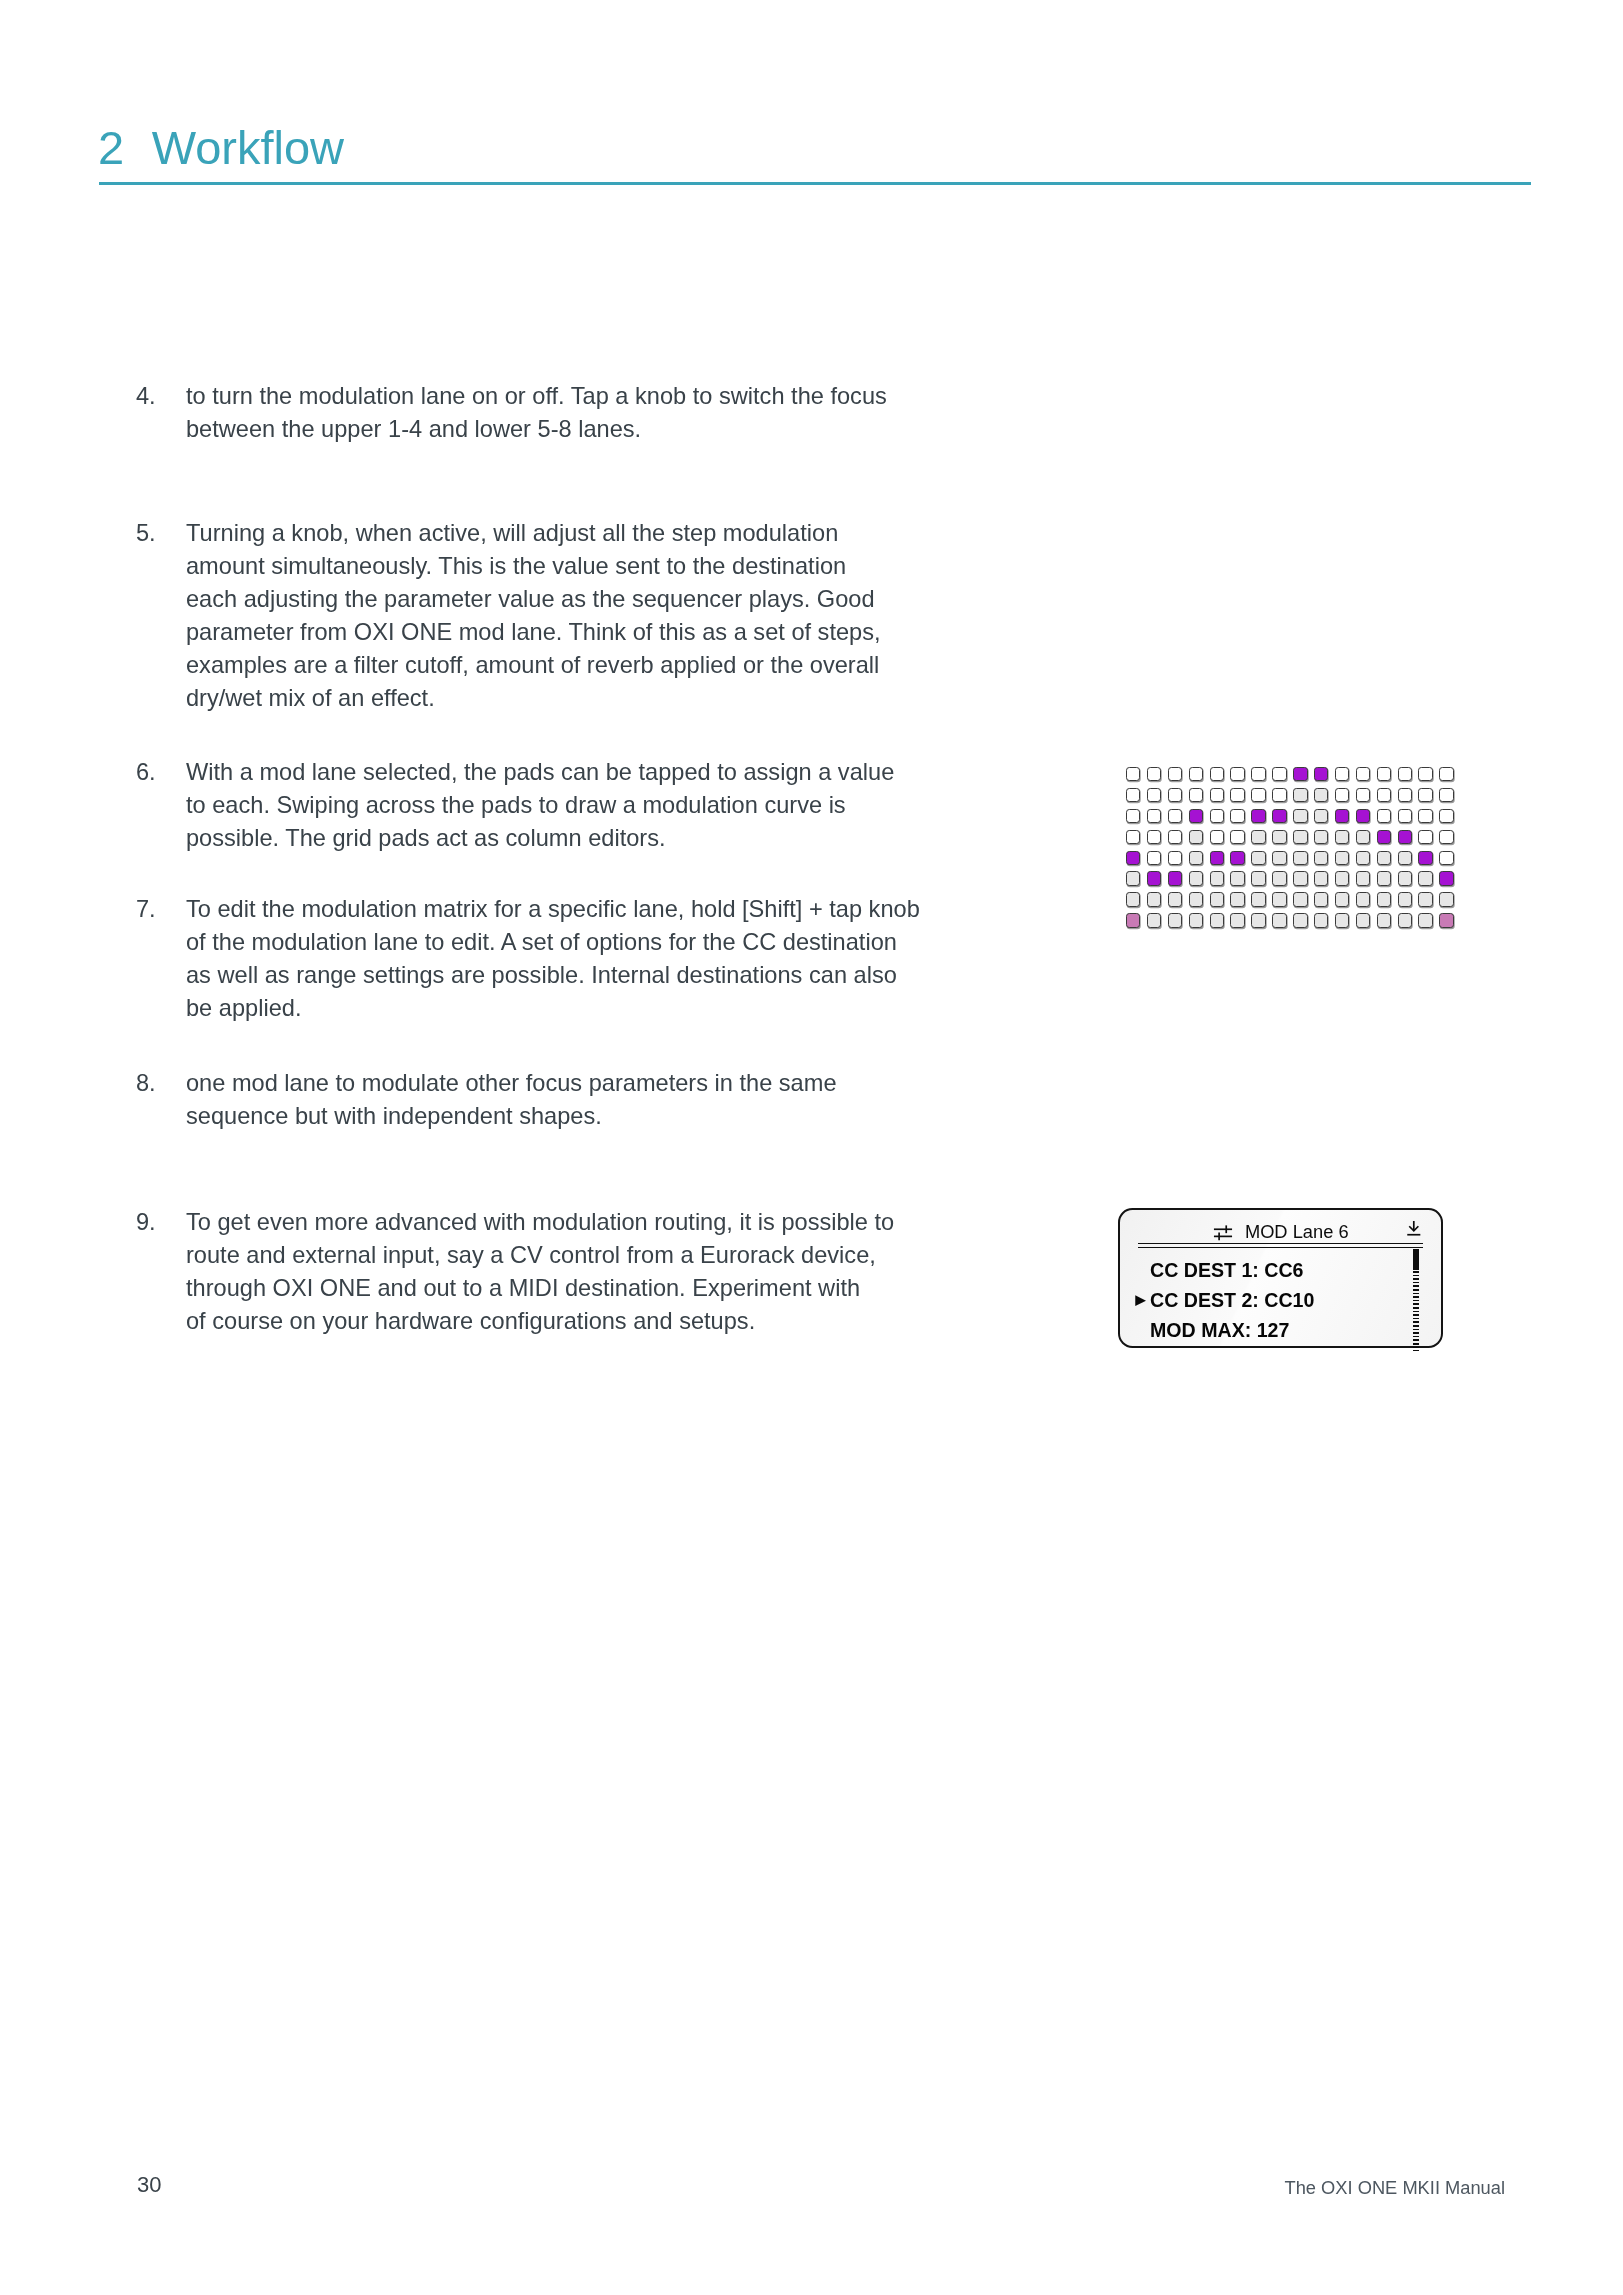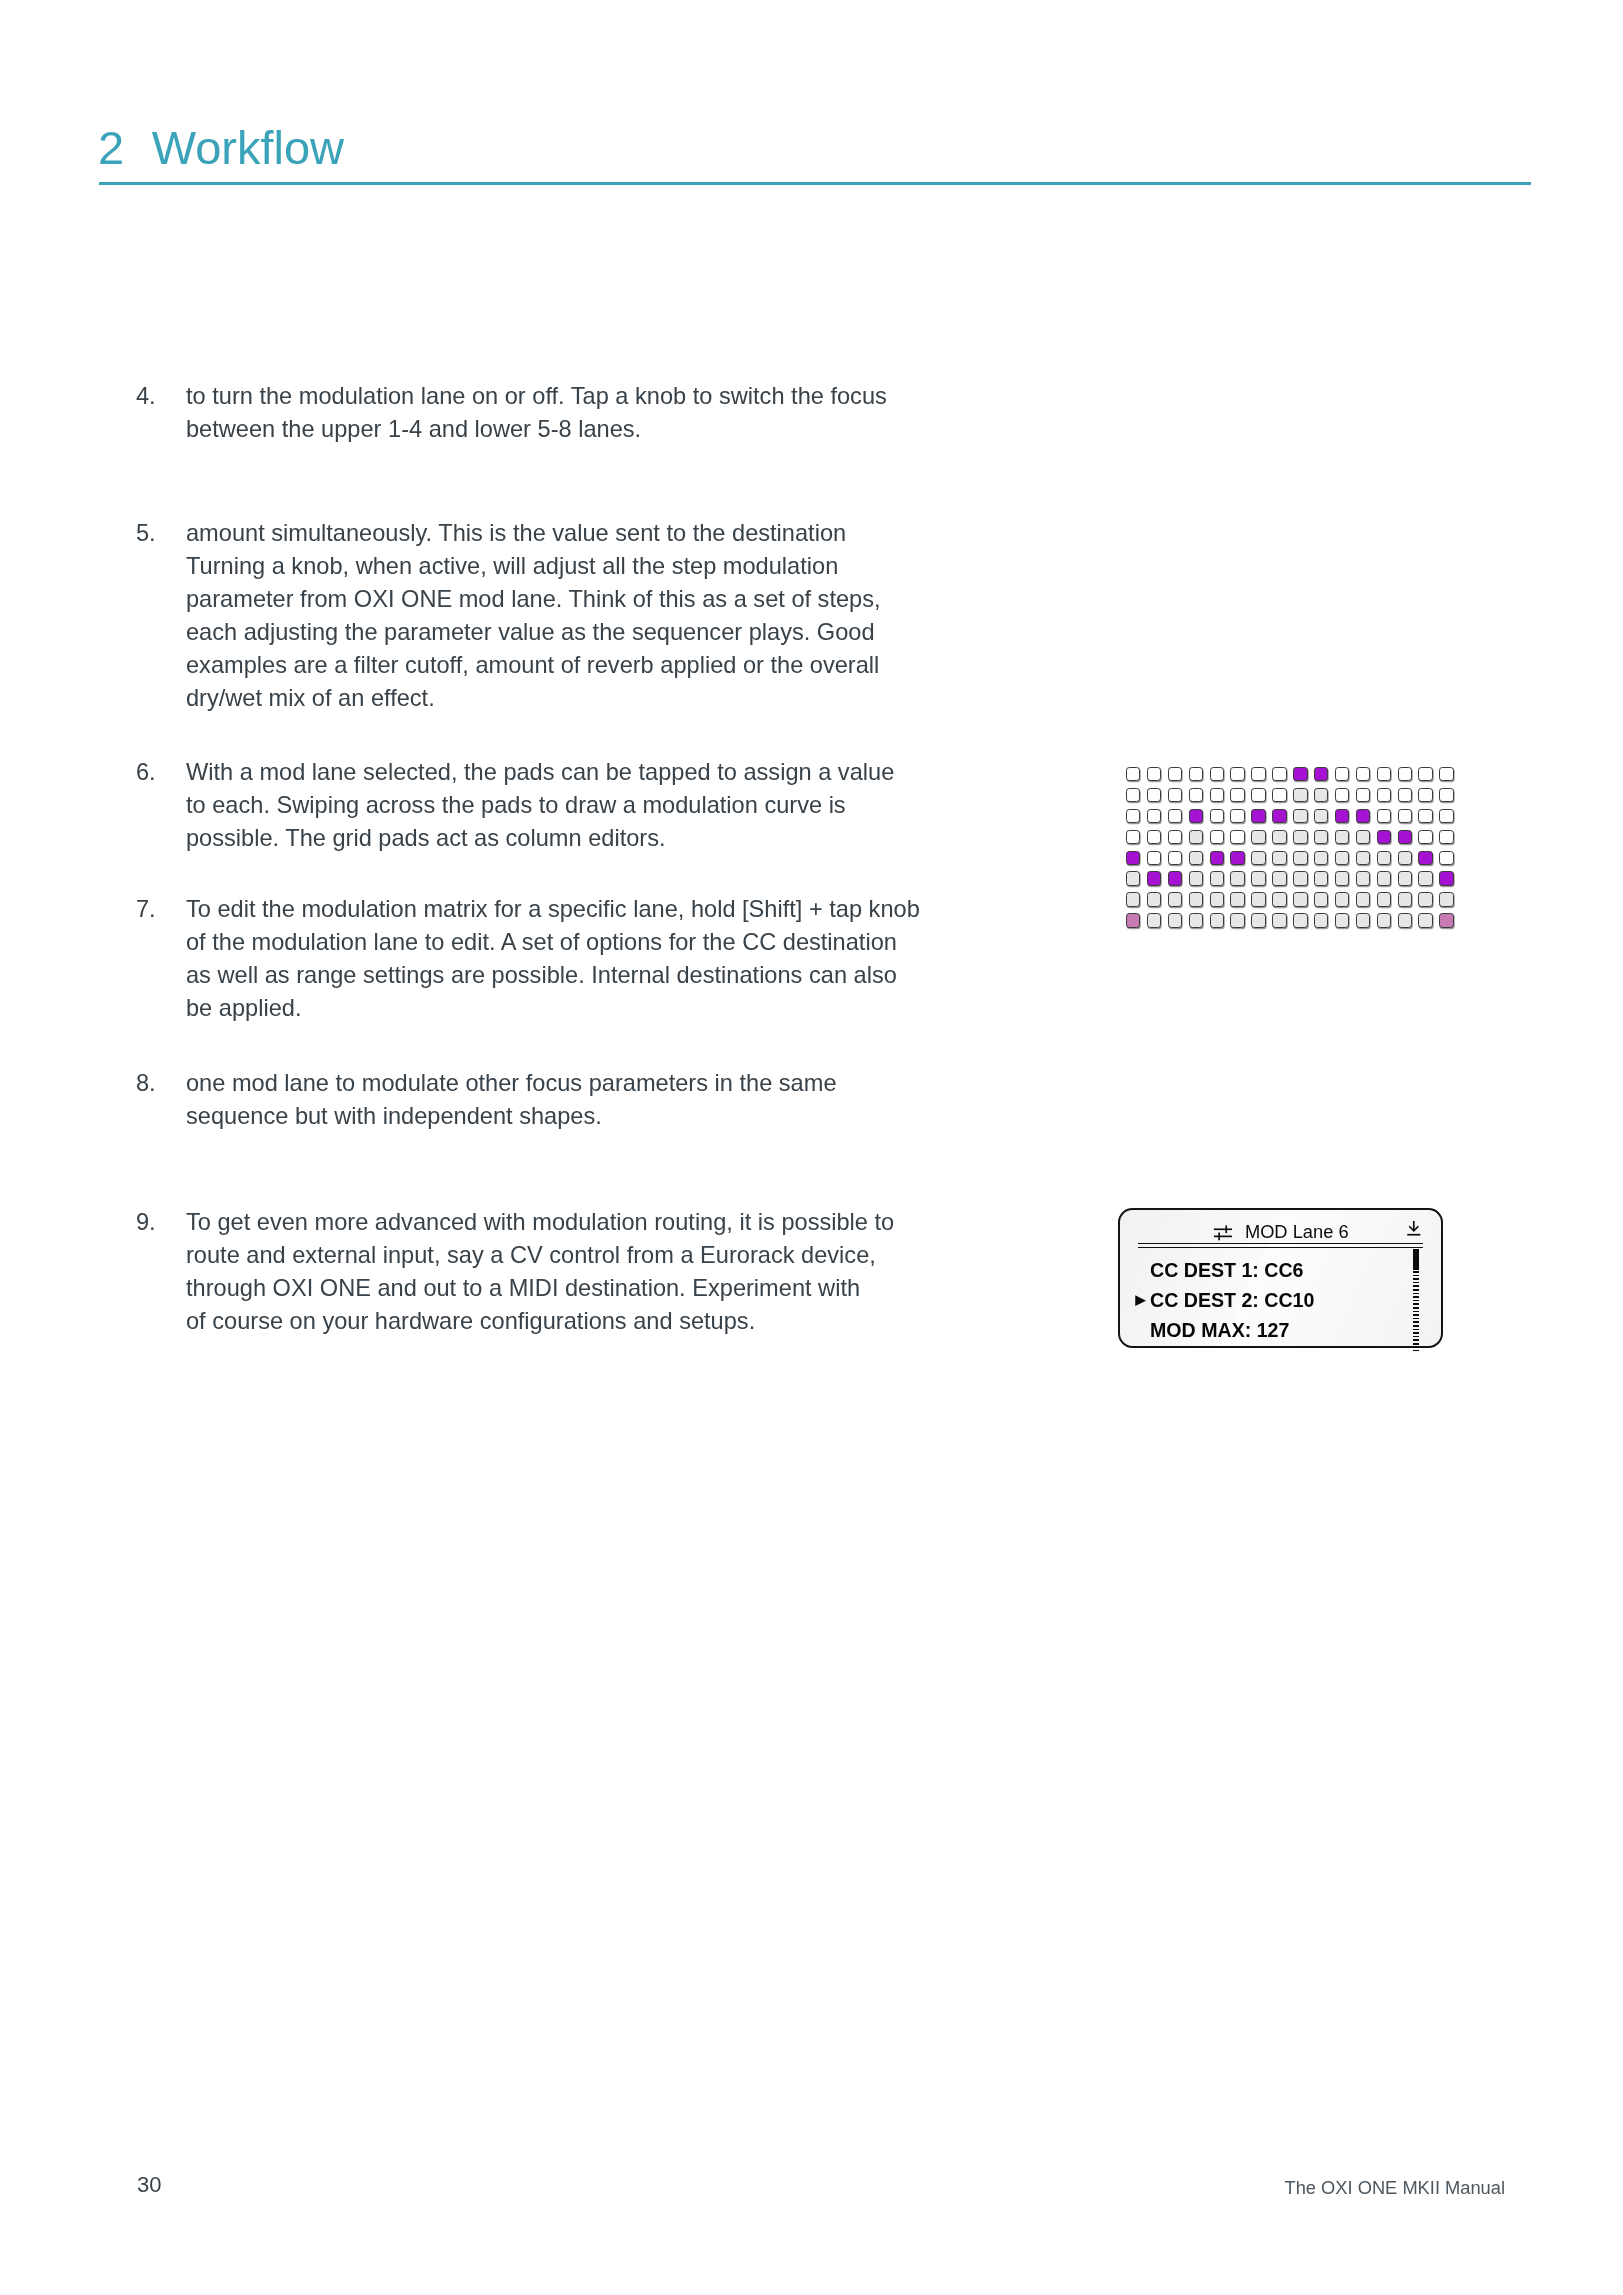--- a/index.html
+++ b/index.html
@@ -76,24 +76,24 @@
   <div class="item" style="top: 380px; color: rgb(57, 66, 73);">
     <span class="num">4.</span>
     <div class="lines">
         <div class="line">to turn the modulation lane on or off. Tap a knob to switch the focus</div>
         <div class="line">between the upper 1-4 and lower 5-8 lanes.</div>
       </div>
   </div>
   <div class="item" style="top: 517px; color: rgb(57, 66, 73);">
     <span class="num">5.</span>
     <div class="lines">
+        <div class="line">Turning a knob, when active, will adjust all the step modulation</div>
         <div class="line">amount simultaneously. This is the value sent to the destination</div>
-        <div class="line">Turning a knob, when active, will adjust all the step modulation</div>
+        <div class="line">each adjusting the parameter value as the sequencer plays. Good</div>
         <div class="line">parameter from OXI ONE mod lane. Think of this as a set of steps,</div>
-        <div class="line">each adjusting the parameter value as the sequencer plays. Good</div>
         <div class="line">examples are a filter cutoff, amount of reverb applied or the overall</div>
         <div class="line">dry/wet mix of an effect.</div>
       </div>
   </div>
   <div class="item" style="top: 756px; color: rgb(57, 66, 73);">
     <span class="num">6.</span>
     <div class="lines">
         <div class="line">With a mod lane selected, the pads can be tapped to assign a value</div>
         <div class="line">to each. Swiping across the pads to draw a modulation curve is</div>
         <div class="line">possible. The grid pads act as column editors.</div>

